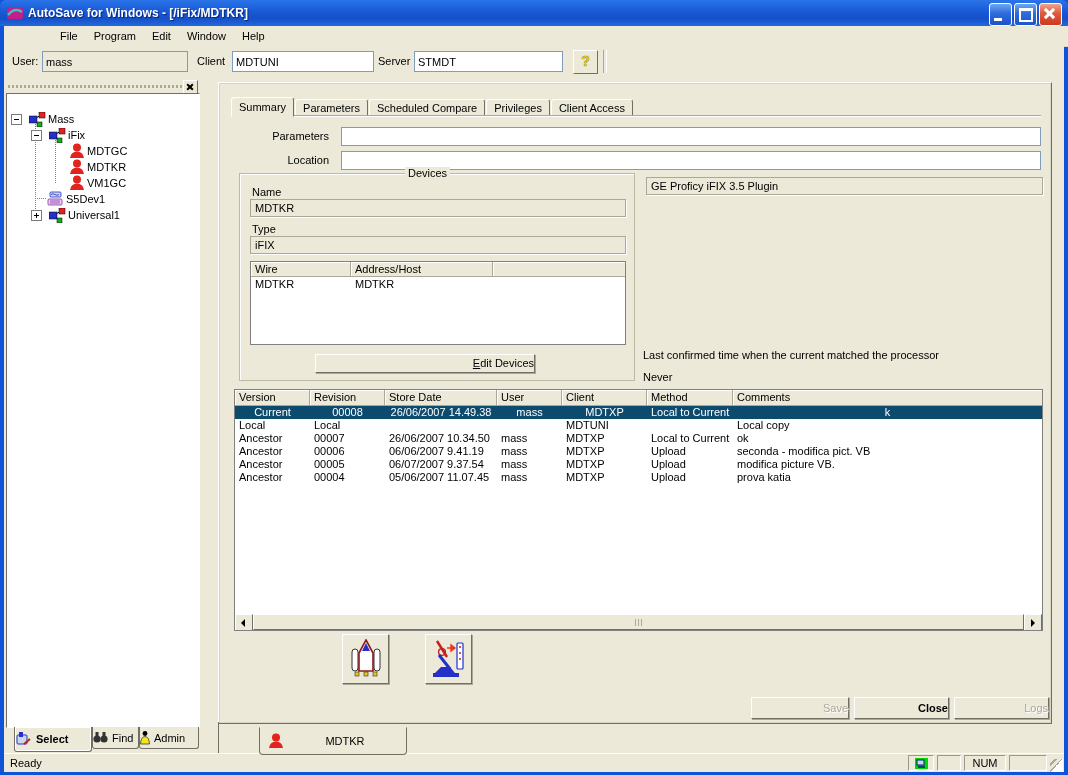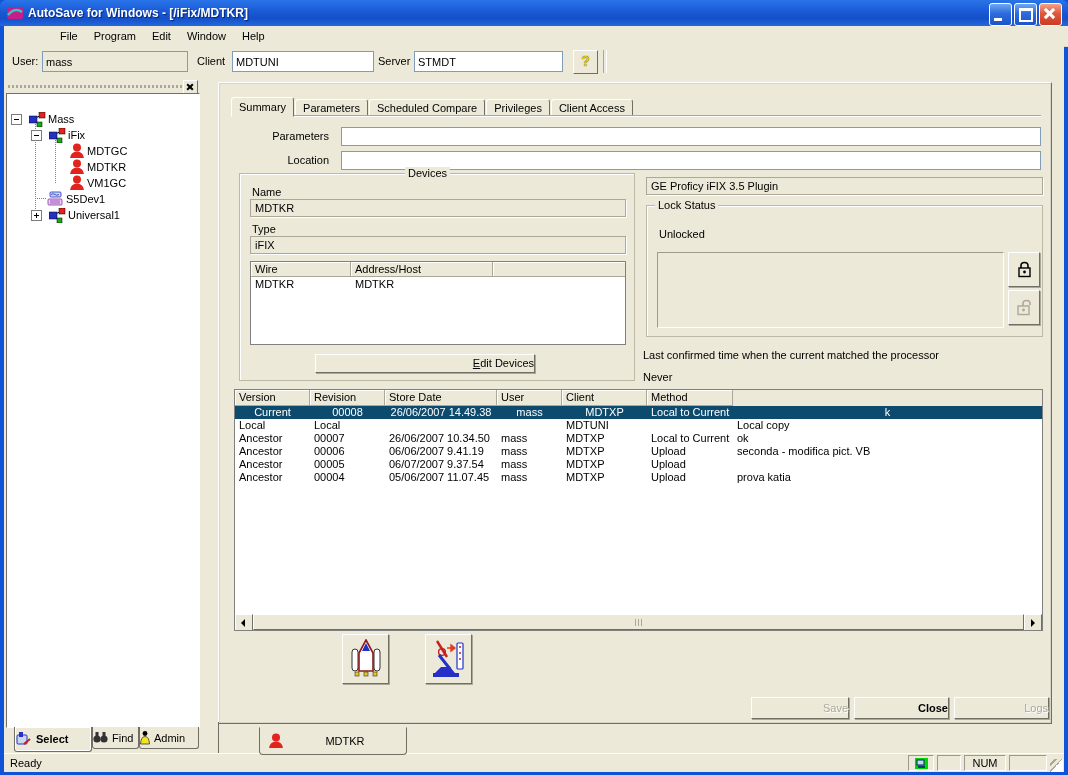--- a/index.html
+++ b/index.html
@@ -319,50 +319,32 @@
           <div class="dt-row">
             <div class="dt-c" style="width:100px">MDTKR</div>
             <div class="dt-c" style="width:142px">MDTKR</div>
           </div>
         </div>
 
         <div class="btn" style="position:absolute;left:75px;top:180px;width:218px;height:17px;line-height:17px"><span class="accel">E</span><span>dit Devices</span></div>
       </div>
 
       <div class="flatfield" style="left:427px;top:94px;width:387px">GE Proficy iFIX 3.5 Plugin</div>
-      <div class="groupbox" style="left:427px;top:122px;width:395px;height:130px">
-        <span class="legend" style="left:8px">Lock Status</span>
-        <span style="position:absolute;left:12px;top:22px">Unlocked</span>
-        <div class="sunken-lite" style="left:10px;top:46px;width:345px;height:74px"></div>
-        <div class="lockbtn btn" style="left:361px;top:46px">
-          <svg width="15" height="17" viewBox="0 0 15 17">
-            <path d="M4 7 V4.5 Q4 1.5 7.5 1.5 Q11 1.5 11 4.5 V7" fill="none" stroke="#000" stroke-width="1.6"></path>
-            <rect x="2" y="7" width="11" height="8.5" fill="#ECE9D8" stroke="#000" stroke-width="1.4"></rect>
-            <circle cx="7.5" cy="11" r="1.4" fill="#000"></circle>
-          </svg>
-        </div>
-        <div class="lockbtn btn disabled" style="left:361px;top:84px">
-          <svg width="17" height="17" viewBox="0 0 17 17">
-            <path d="M7 7 V4.5 Q7 1.5 10.5 1.5 Q14 1.5 14 4.5 V6" fill="none" stroke="#ACA899" stroke-width="1.6"></path>
-            <rect x="2" y="7" width="11" height="8.5" fill="#ECE9D8" stroke="#ACA899" stroke-width="1.4"></rect>
-            <circle cx="7.5" cy="11" r="1.4" fill="#ACA899"></circle>
-          </svg>
-        </div>
-      </div>
       <span style="position:absolute;left:424px;top:266px">Last confirmed time when the current matched the processor</span>
       <span style="position:absolute;left:424px;top:288px">Never</span>
 
       <div class="vlist" style="left:15px;top:306px;width:807px;height:240px">
         <div class="v-head">
           <div class="v-hc vcol0">Version</div>
           <div class="v-hc vcol1">Revision</div>
           <div class="v-hc vcol2">Store Date</div>
           <div class="v-hc vcol3">User</div>
           <div class="v-hc vcol4">Client</div>
           <div class="v-hc vcol5">Method</div>
+          <div class="v-hc vcol6" style="border-right:none">Comments</div>
         </div>
         <div class="v-row sel">
           <div class="v-c vcol0">Current</div>
           <div class="v-c vcol1">00008</div>
           <div class="v-c vcol2">26/06/2007 14.49.38</div>
           <div class="v-c vcol3">mass</div>
           <div class="v-c vcol4">MDTXP</div>
           <div class="v-c vcol5">Local to Current</div>
           <div class="v-c vcol6">k</div>
         </div>
@@ -393,20 +375,21 @@
           <div class="v-c vcol5">Upload</div>
           <div class="v-c vcol6">seconda - modifica pict. VB</div>
         </div>
         <div class="v-row">
           <div class="v-c vcol0">Ancestor</div>
           <div class="v-c vcol1">00005</div>
           <div class="v-c vcol2">06/07/2007 9.37.54</div>
           <div class="v-c vcol3">mass</div>
           <div class="v-c vcol4">MDTXP</div>
           <div class="v-c vcol5">Upload</div>
+          <div class="v-c vcol6">modifica picture VB.</div>
         </div>
         <div class="v-row">
           <div class="v-c vcol0">Ancestor</div>
           <div class="v-c vcol1">00004</div>
           <div class="v-c vcol2">05/06/2007 11.07.45</div>
           <div class="v-c vcol3">mass</div>
           <div class="v-c vcol4">MDTXP</div>
           <div class="v-c vcol5">Upload</div>
           <div class="v-c vcol6">prova katia</div>
         </div>

